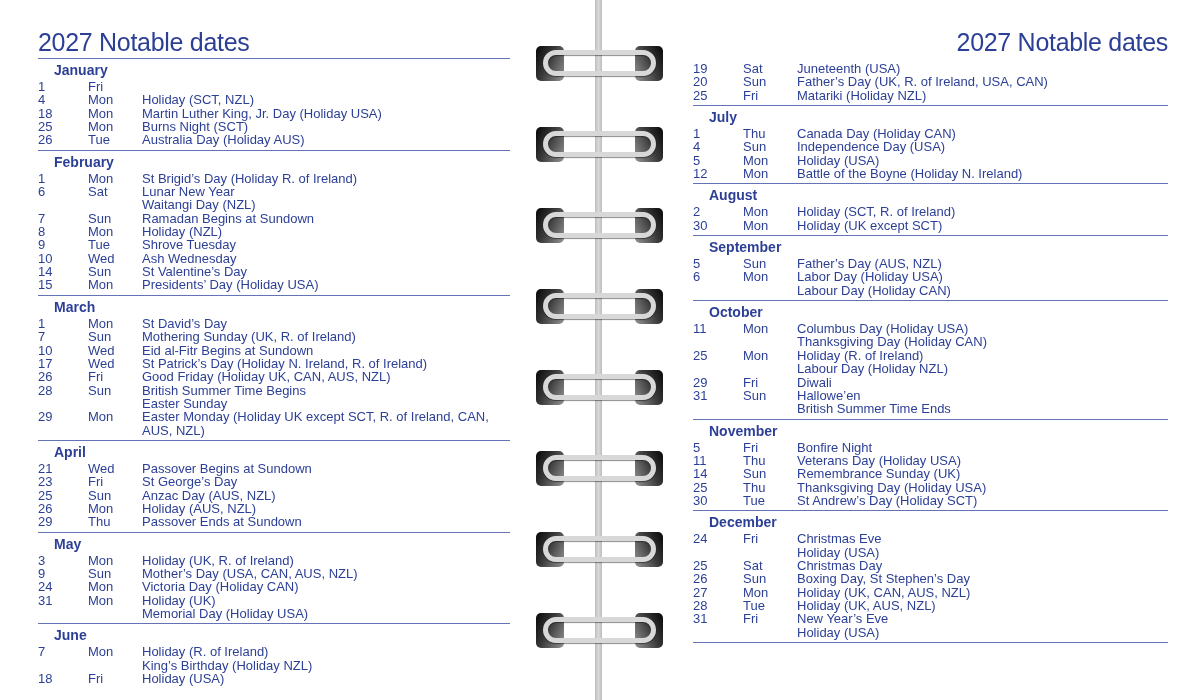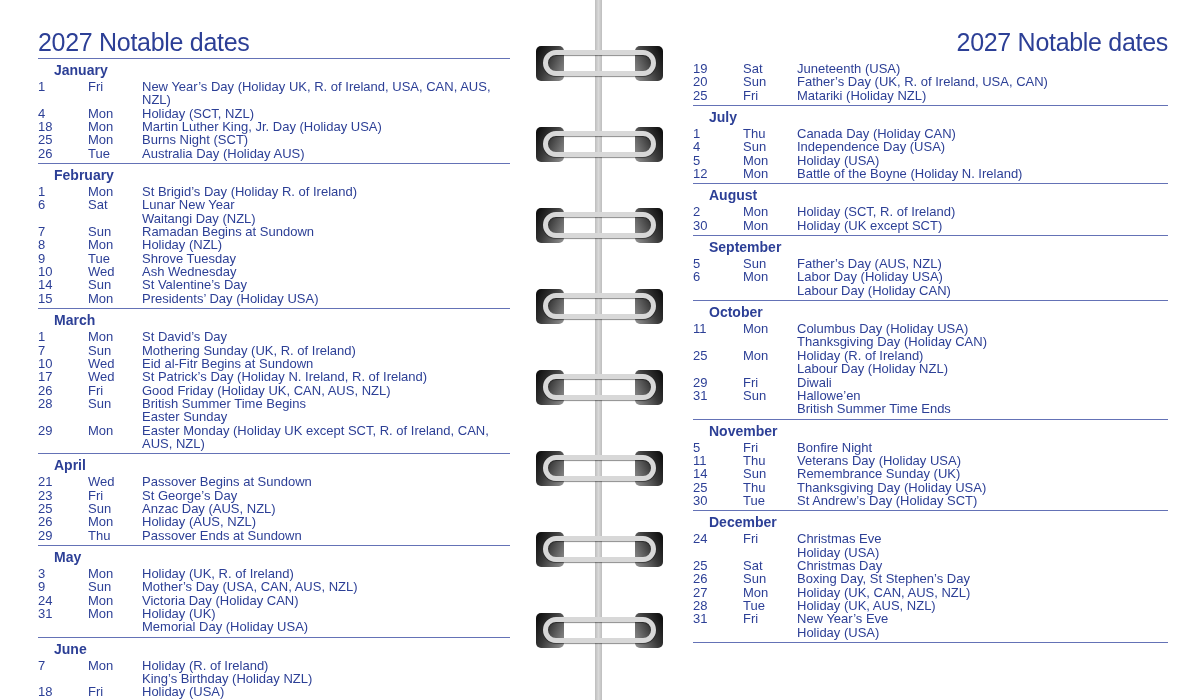--- a/index.html
+++ b/index.html
@@ -58,23 +58,20 @@
 <div class="spread">
 
   <section class="page page-left">
     <h1 class="page-title">2027 Notable dates</h1>
     <div class="title-rule"></div>
     <div class="sections">
         <div class="month-header">January</div>
         <div class="date-row">
           <span class="date-cell">1</span>
           <span class="day-cell">Fri</span>
-          <span class="event-cell">
-            <div class="event-line">New Year’s Day (Holiday UK, R. of Ireland, USA, CAN, AUS, NZL)</div>
-          </span>
         </div>
         <div class="date-row">
           <span class="date-cell">4</span>
           <span class="day-cell">Mon</span>
           <span class="event-cell">
             <div class="event-line">Holiday (SCT, NZL)</div>
           </span>
         </div>
         <div class="date-row">
           <span class="date-cell">18</span>

